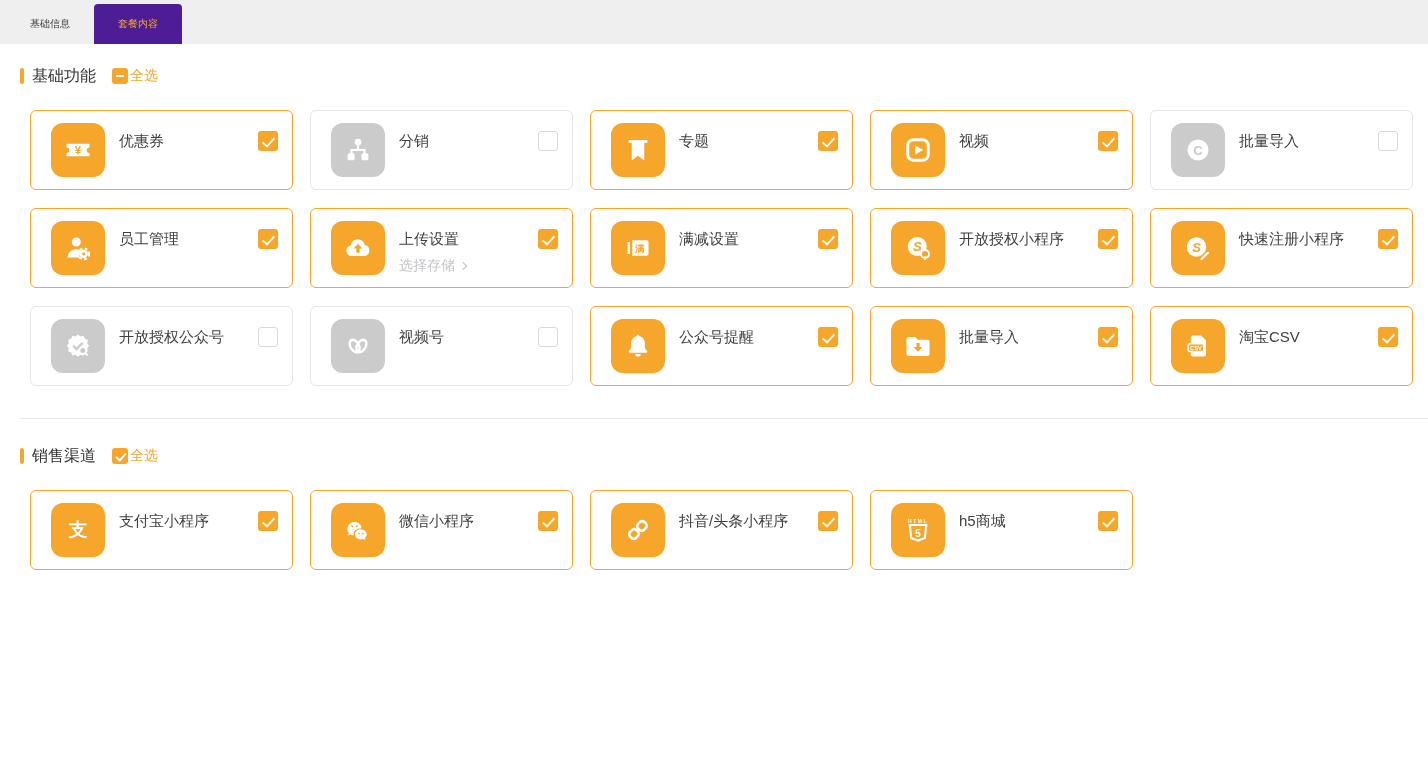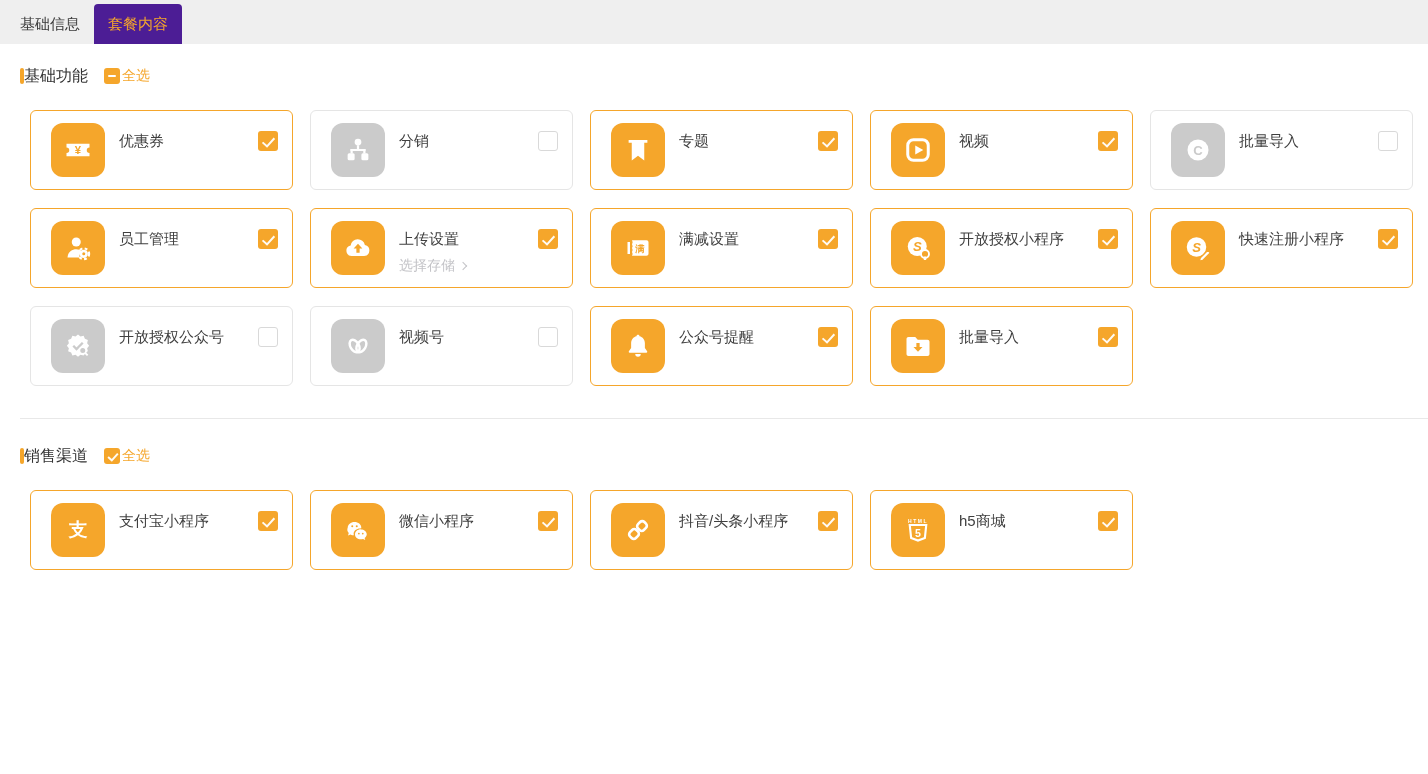--- a/index.html
+++ b/index.html
@@ -11,27 +11,27 @@
     --sub:#C3C3C7;
   }
   *{box-sizing:border-box}
   html,body{margin:0;padding:0}
   body{
     width:1428px;height:774px;overflow:hidden;background:#fff;
     font-family:"Liberation Sans","DejaVu Sans",sans-serif;color:var(--text);
   }
   
   .tabbar{height:44px;background:#EFEFEF;display:flex;align-items:flex-end;padding-left:6px}
-  .tab{height:40px;line-height:40px;padding:0 14px;font-size:15px;color:#3A3A3A;cursor:pointer;min-width:88px;text-align:right}
+  .tab{height:40px;line-height:40px;padding:0 14px;font-size:10px;color:#3A3A3A;cursor:pointer;min-width:88px;text-align:center}
   .tab.active{background:#4c1d95;color:var(--accent);border-radius:4px 4px 0 0}
   
   .section-head{display:flex;align-items:center;height:22px;margin:21px 0 0 20px}
   .section-head.second{margin-top:26px}
   .bar{width:4px;height:16px;border-radius:2px;background:var(--accent)}
-  .sec-title{font-size:16px;color:#333}
+  .sec-title{margin-left:8px;font-size:16px;color:#333}
   .sa-box{position:relative;margin-left:16px;width:16px;height:16px;border-radius:3px;background:var(--accent);cursor:pointer}
   .sa-box.indeterminate::after{content:"";position:absolute;left:4px;top:7px;width:8px;height:2px;border-radius:1px;background:#fff}
   .sa-box.checked::after{content:"";position:absolute;left:5.5px;top:2.5px;width:4px;height:8px;border:solid rgba(255,255,255,.95);border-width:0 2px 2px 0;transform:rotate(42deg)}
   .sa-label{margin-left:2px;font-size:14px;color:var(--accent);cursor:pointer}
   
   .grid{margin:23px 15px 0 30px;display:grid;grid-template-columns:repeat(5,263px);column-gap:17px;row-gap:18px}
   .card{position:relative;height:80px;border:1px solid var(--card-border);border-radius:6px;background:#fff;cursor:pointer}
   .card.on{border-color:var(--accent)}
   .icon{position:absolute;left:20px;top:12px;width:54px;height:54px;border-radius:12px;display:flex;align-items:center;justify-content:center;background:var(--accent);color:var(--accent)}
   .card.off .icon{background:var(--gray-icon);color:var(--gray-icon)}
@@ -209,20 +209,31 @@
       <div class="card on">
       <span class="icon">
           <svg viewBox="0 0 24 24" width="30" height="30">
             <path fill="#fff" d="M4.4 4.8h5.4l2 2.2h7.8c.9 0 1.6.7 1.6 1.6v9.8c0 .9-.7 1.6-1.6 1.6H4.4c-.9 0-1.6-.7-1.6-1.6V6.4c0-.9.7-1.6 1.6-1.6z"></path>
             <path fill="currentColor" d="M10.7 9.6h2.6v3.2h2.3L12 16.6l-3.6-3.8h2.3z"></path>
           </svg>
         </span>
       <span class="label">批量导入</span>
         <span class="cb checked"></span>
     </div>
+      <div class="card on">
+      <span class="icon">
+          <svg viewBox="0 0 24 24" width="30" height="30">
+            <path fill="#fff" d="M7.6 3.6h7l3.8 3.9V19c0 .8-.6 1.4-1.4 1.4H7.6c-.8 0-1.4-.6-1.4-1.4V5c0-.8.6-1.4 1.4-1.4z"></path>
+            <rect x="4.2" y="10.2" width="12.4" height="6.2" rx="1.3" fill="currentColor" stroke="#fff" stroke-width="1.3"></rect>
+            <text x="10.4" y="14.9" font-size="4.6" font-weight="bold" text-anchor="middle" fill="#fff">CSV</text>
+          </svg>
+        </span>
+      <span class="label">淘宝CSV</span>
+        <span class="cb checked"></span>
+    </div>
     </div>
     <hr class="divider">
     <div class="section-head second">
     <span class="bar"></span>
     <span class="sec-title">销售渠道</span>
     <span class="sa-box checked"></span>
     <span class="sa-label">全选</span>
   </div>
     <div class="grid">
       <div class="card on">

